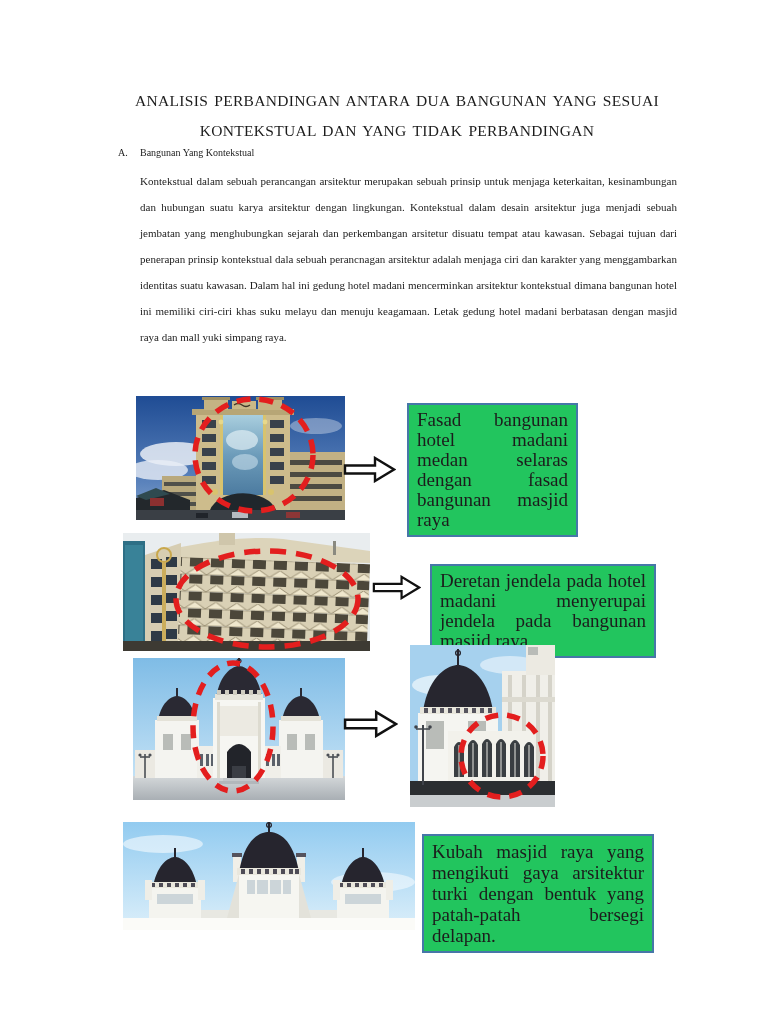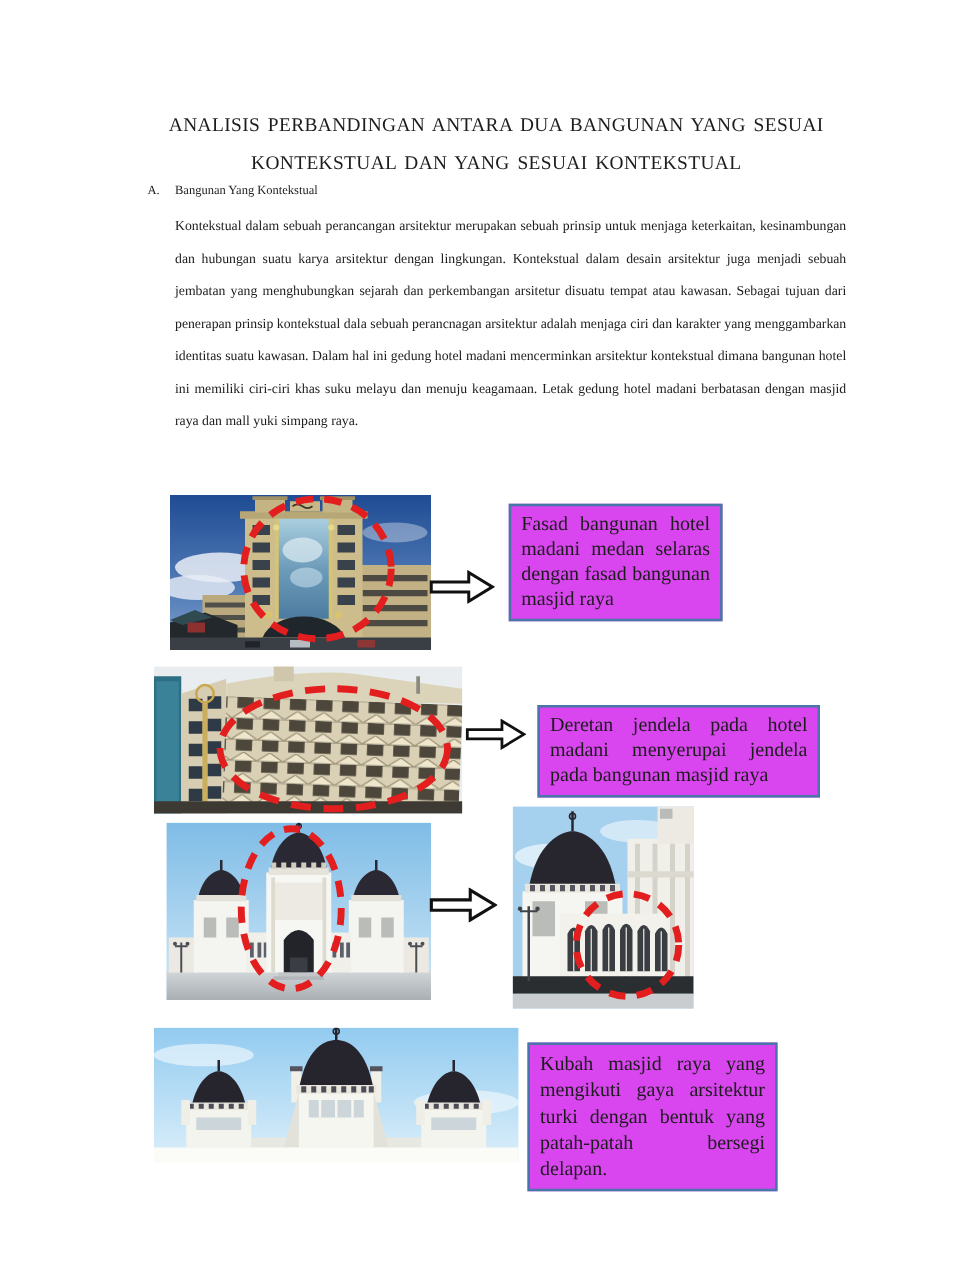--- a/index.html
+++ b/index.html
@@ -12,25 +12,25 @@
   .page{position:relative;width:768px;height:1024px;background:#ffffff;overflow:hidden;}
 
   .title{position:absolute;top:86px;left:118px;width:558px;text-align:center;
          font-size:15.5px;line-height:30px;letter-spacing:.3px;word-spacing:2px;}
   .heading{position:absolute;top:147px;left:118px;font-size:10px;}
   .heading .sec-label{display:inline-block;width:22px;}
   .para{position:absolute;top:168px;left:140px;width:537px;font-size:11px;
         line-height:26px;text-align:justify;}
 
   .callout{position:absolute;border:2px solid var(--callout-border);
-           background:#d946ef;font-size:16px;line-height:20px;
+           background:#22c55e;font-size:19px;line-height:20px;
            text-align:justify;padding:5px 8px;box-sizing:border-box;}
   .callout.c1{left:407px;top:403px;width:171px;min-height:84px;}
   .callout.c2{left:430px;top:564px;width:226px;min-height:66px;}
-  .callout.c4{left:422px;top:834px;width:200px;min-height:96px;line-height:21px;}
+  .callout.c4{left:422px;top:834px;width:232px;min-height:96px;line-height:21px;}
 
   .photo{position:absolute;overflow:hidden;}
   .photo svg{display:block;width:100%;height:100%;}
   .p1{left:136px;top:396px;width:209px;height:124px;}
   .p2{left:123px;top:533px;width:247px;height:118px;}
   .p3l{left:133px;top:658px;width:212px;height:142px;}
   .p3r{left:410px;top:645px;width:145px;height:162px;}
   .p4{left:123px;top:822px;width:292px;height:108px;}
 
   .arrow{position:absolute;}
@@ -38,21 +38,21 @@
   .a2{left:372px;top:575px;width:49px;height:27px;}
   .a3{left:343px;top:710px;width:55px;height:27px;}
 </style>
 </head>
 <body>
 
 <div class="page">
 
   <div class="title">
     <div>ANALISIS PERBANDINGAN ANTARA DUA BANGUNAN YANG SESUAI</div>
-    <div>KONTEKSTUAL DAN YANG SESUAI KONTEKSTUAL</div>
+    <div>KONTEKSTUAL DAN YANG TIDAK PERBANDINGAN</div>
   </div>
 
   <div class="heading">
     <span class="sec-label">A.</span><span>Bangunan Yang Kontekstual</span>
   </div>
 
   <div class="para">Kontekstual dalam sebuah perancangan arsitektur merupakan sebuah prinsip untuk menjaga keterkaitan, kesinambungan dan hubungan suatu karya arsitektur dengan lingkungan. Kontekstual dalam desain arsitektur juga menjadi sebuah jembatan yang menghubungkan sejarah dan perkembangan arsitetur disuatu tempat atau kawasan. Sebagai tujuan dari penerapan prinsip kontekstual dala sebuah perancnagan arsitektur adalah menjaga ciri dan karakter yang menggambarkan identitas suatu kawasan. Dalam hal ini gedung hotel madani mencerminkan arsitektur kontekstual dimana bangunan hotel ini memiliki ciri-ciri khas suku melayu dan menuju keagamaan. Letak gedung hotel madani berbatasan dengan masjid raya dan mall yuki simpang raya.</div>
 
   <div class="photo p1">
     <svg viewBox="0 0 209 124" preserveAspectRatio="none">

